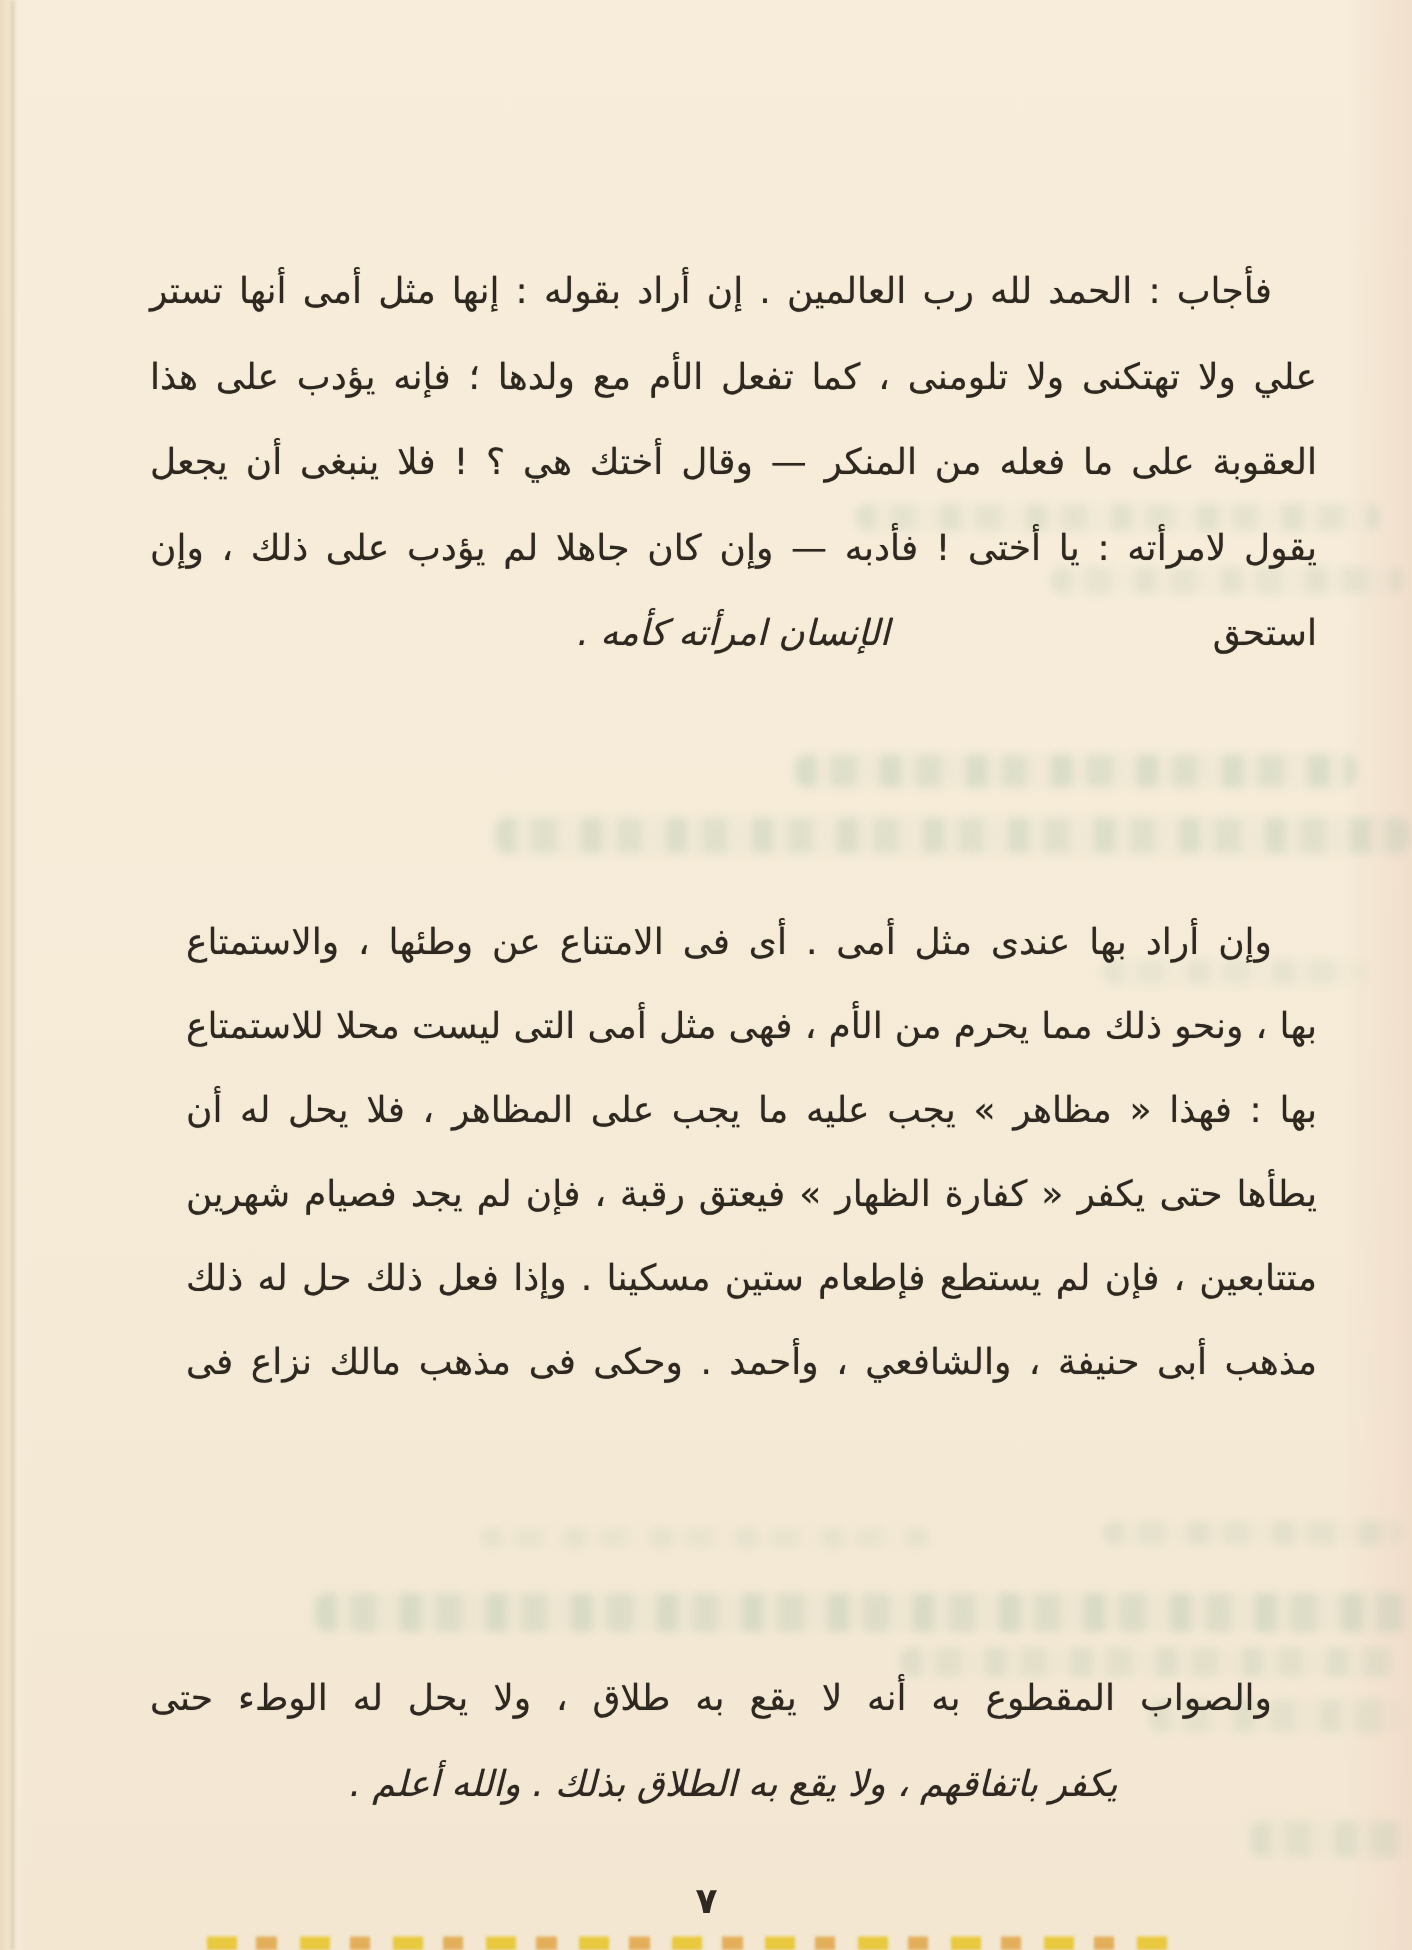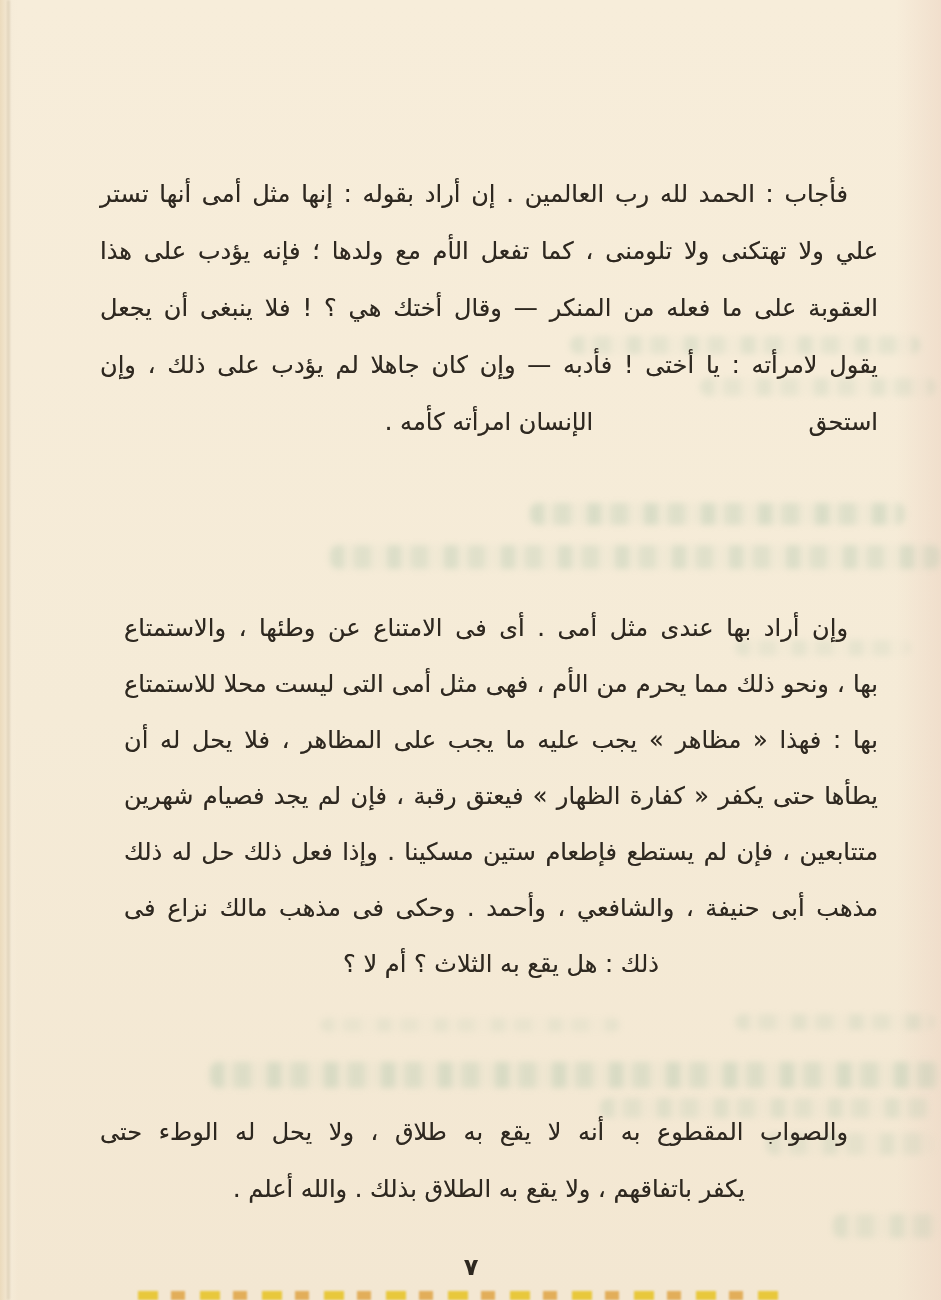--- a/index.html
+++ b/index.html
@@ -45,21 +45,21 @@
   #para-1{top:600px;margin-left:24px;}
   #para-2{top:1104px;}
   .tline{
     height:57px;line-height:57px;font-size:24px;
     text-align:justify;text-align-last:justify;
     letter-spacing:0.2px;
     text-shadow:0 0 0.6px rgba(46,40,32,.55);
   }
   #para-1 .tline{height:56px;line-height:56px;}
   .tline.first{text-indent:30px;}
-  .tline.last{text-align-last:center;}
+  .tline.last{text-align-last:center;font-style:italic;}
   
   .page-num{
     position:absolute;top:1253px;left:0;right:18px;height:36px;
     text-align:center;font-size:24px;color:var(--ink);
     direction:rtl;font-weight:bold;
   }
   
   .ghost{
     position:absolute;border-radius:8px;filter:blur(3px);opacity:.5;
     background:repeating-linear-gradient(90deg,
@@ -107,21 +107,20 @@
       <div class="tline">يقول لامرأته : يا أختى ! فأدبه — وإن كان جاهلا لم يؤدب على ذلك ، وإن استحق</div>
       <div class="tline last">الإنسان امرأته كأمه .</div>
     </div>
   <div class="para" id="para-1">
       <div class="tline first">وإن أراد بها عندى مثل أمى . أى فى الامتناع عن وطئها ، والاستمتاع</div>
       <div class="tline">بها ، ونحو ذلك مما يحرم من الأم ، فهى مثل أمى التى ليست محلا للاستمتاع</div>
       <div class="tline">بها : فهذا « مظاهر » يجب عليه ما يجب على المظاهر ، فلا يحل له أن</div>
       <div class="tline">يطأها حتى يكفر « كفارة الظهار » فيعتق رقبة ، فإن لم يجد فصيام شهرين</div>
       <div class="tline">متتابعين ، فإن لم يستطع فإطعام ستين مسكينا . وإذا فعل ذلك حل له ذلك</div>
       <div class="tline">مذهب أبى حنيفة ، والشافعي ، وأحمد . وحكى فى مذهب مالك نزاع فى</div>
-      <div class="tline last">ذلك : هل يقع به الثلاث ؟ أم لا ؟</div>
     </div>
   <div class="para" id="para-2">
       <div class="tline first">والصواب المقطوع به أنه لا يقع به طلاق ، ولا يحل له الوطء حتى</div>
       <div class="tline last">يكفر باتفاقهم ، ولا يقع به الطلاق بذلك . والله أعلم .</div>
     </div>
 
   <div class="page-num">٧</div>
 
   <div class="bottom-strip"></div>
 

